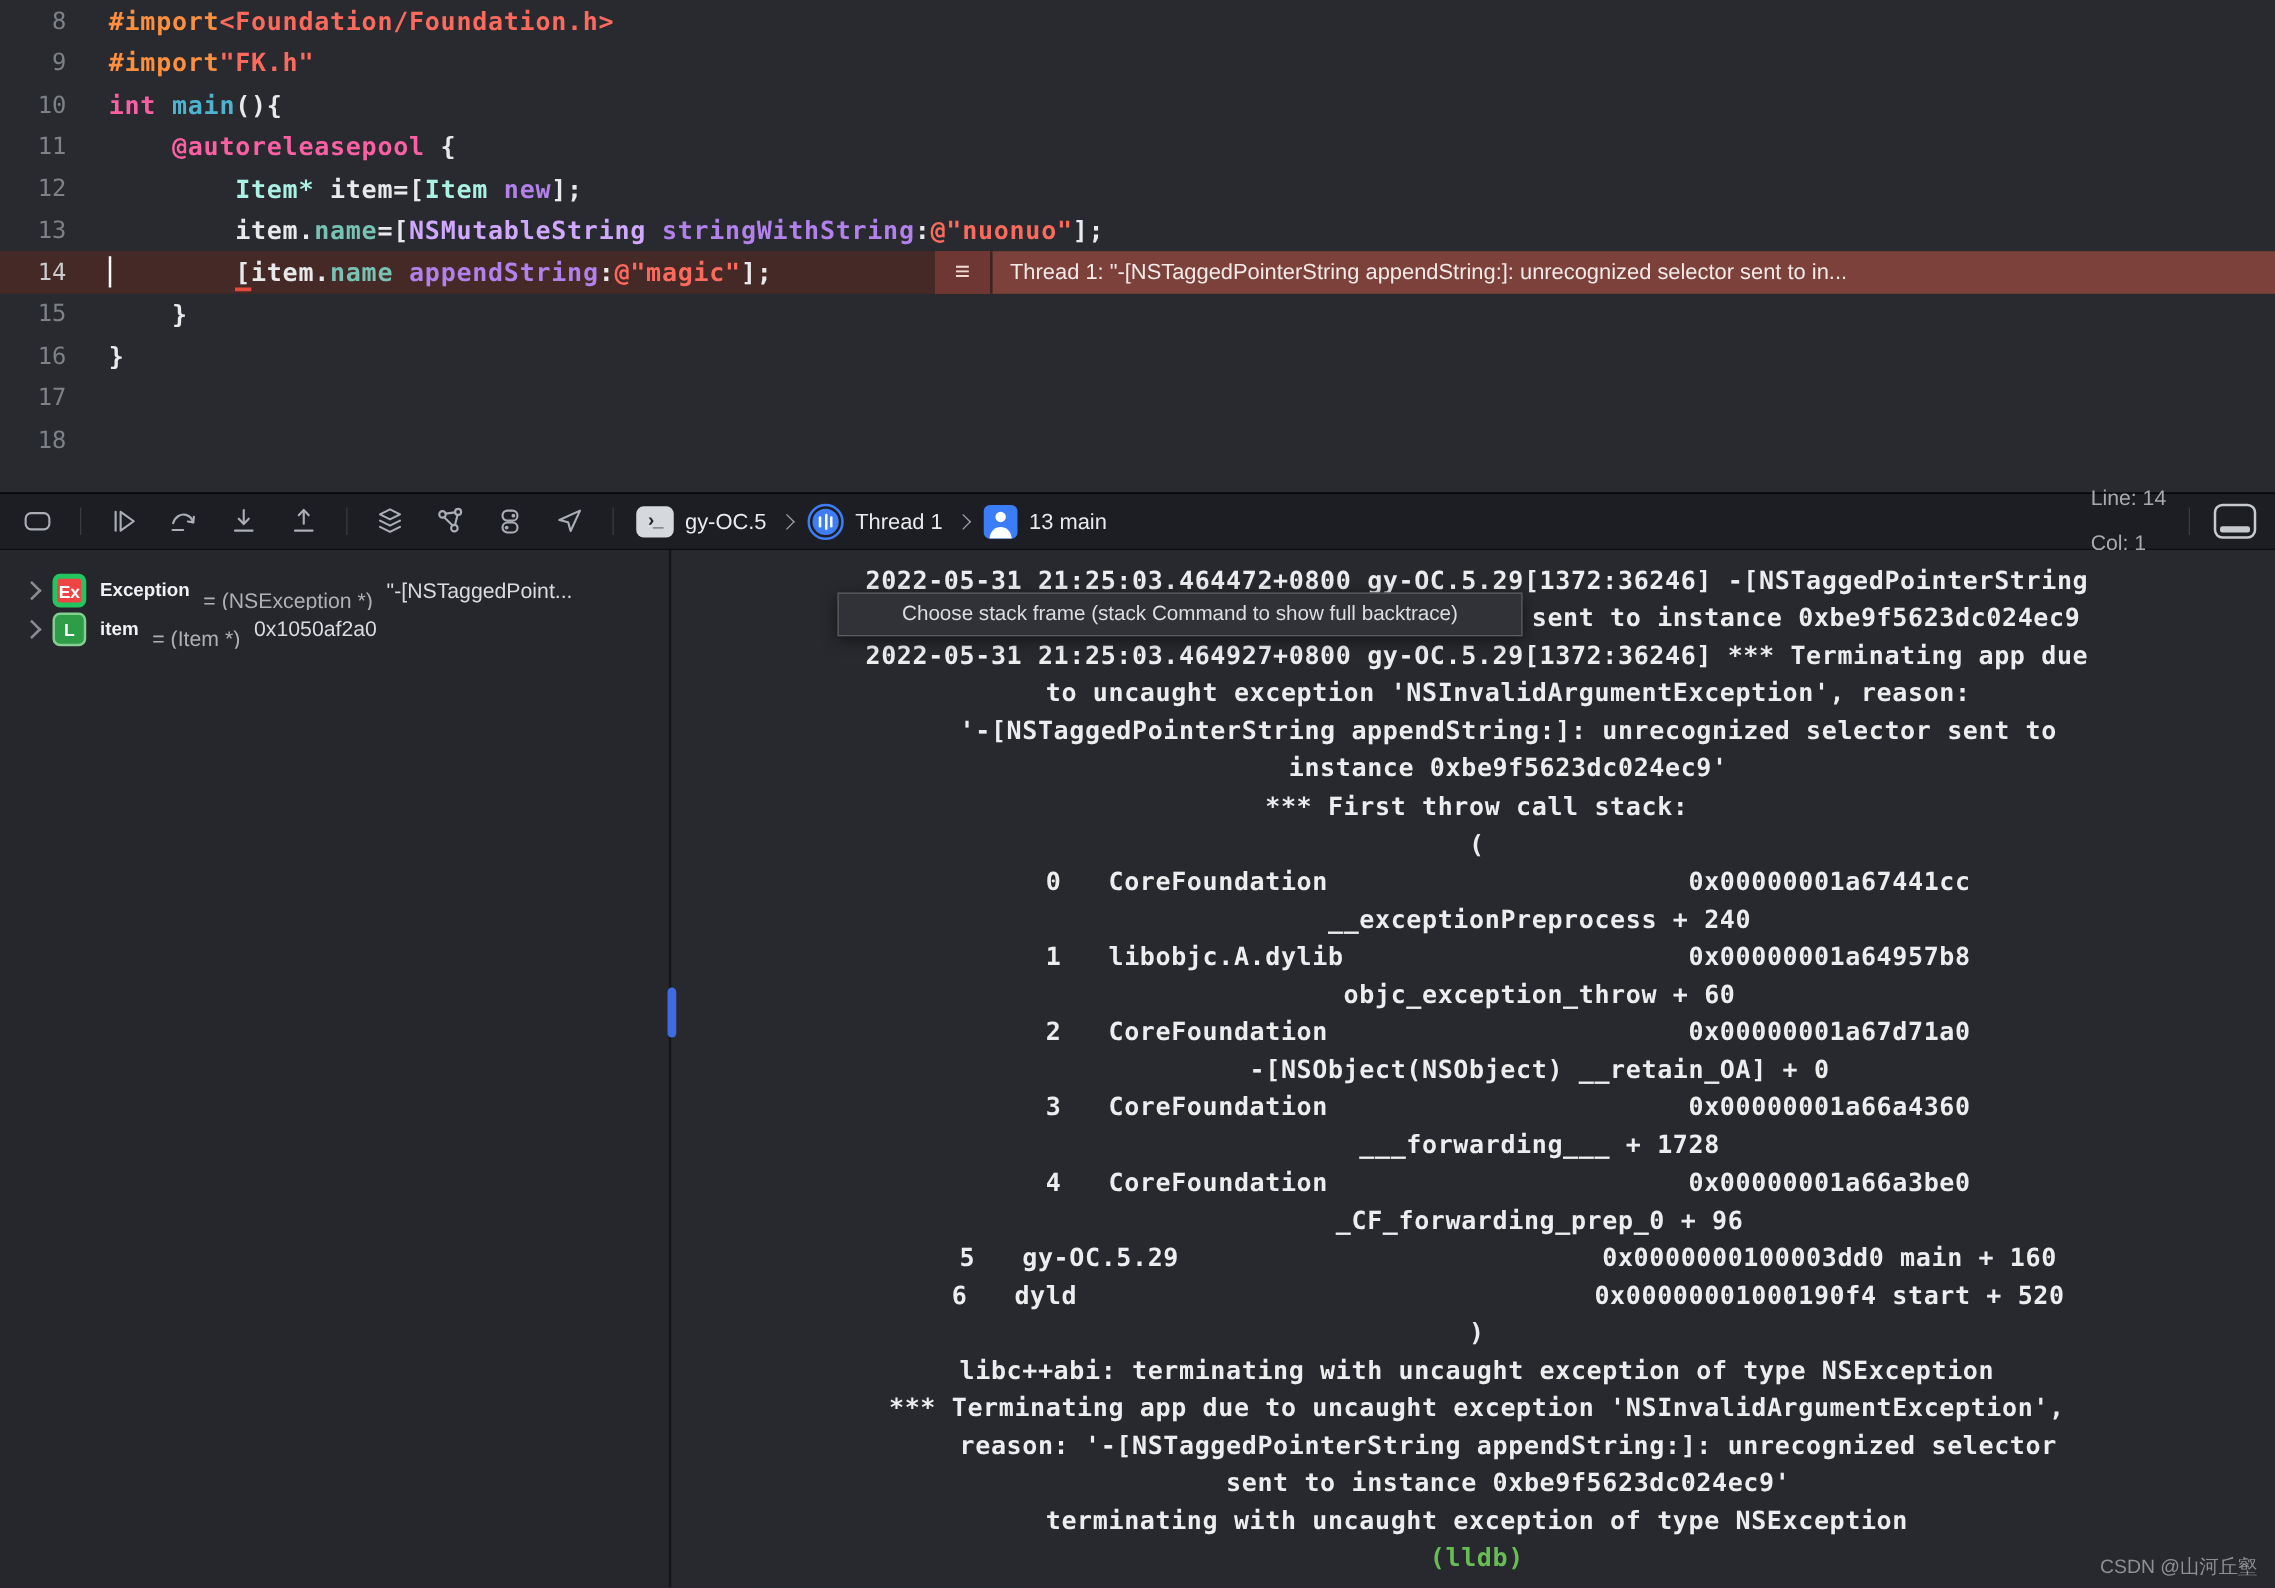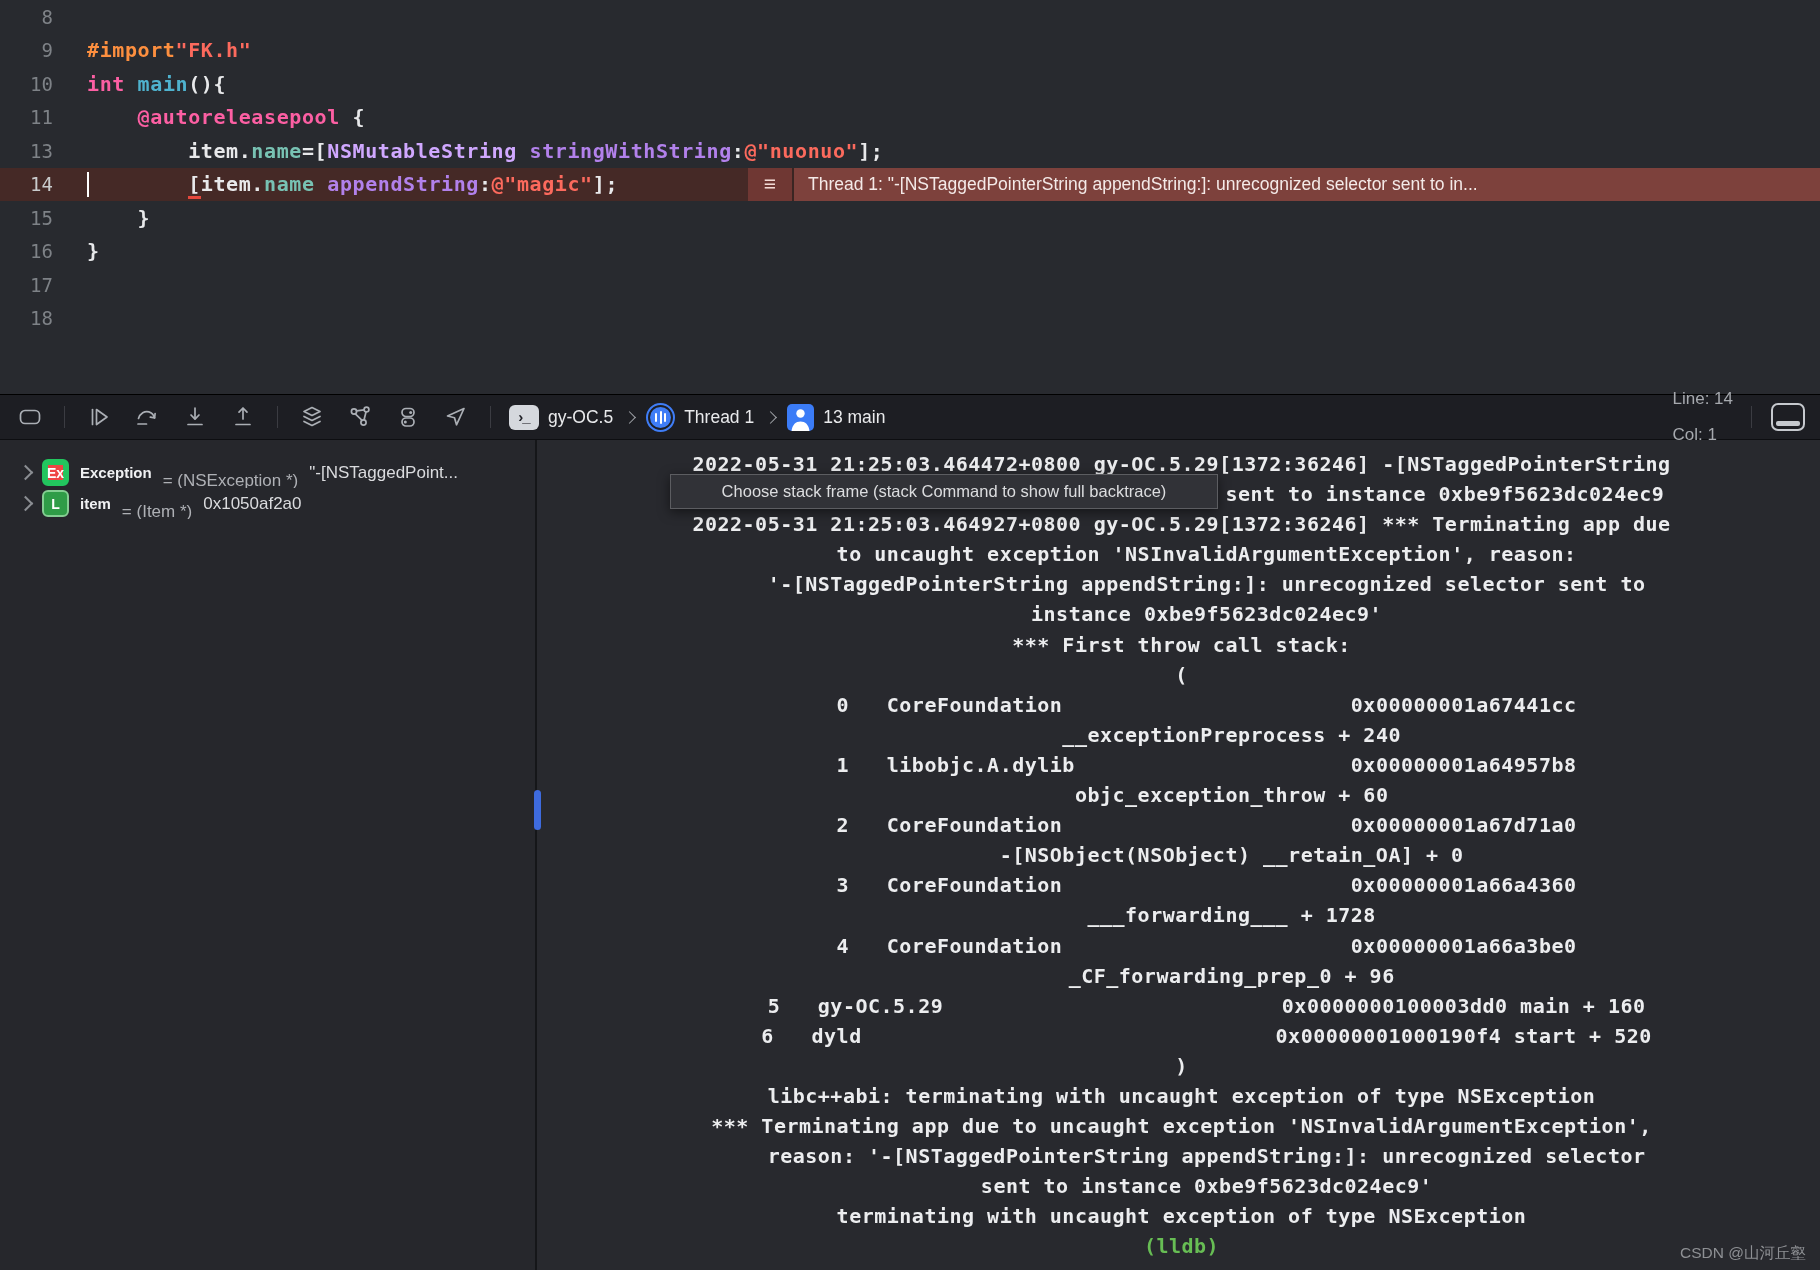--- a/index.html
+++ b/index.html
@@ -88,21 +88,21 @@
   }
   .var-row{display:flex;align-items:center;height:31px;padding-left:20px;gap:11px;white-space:nowrap;overflow:hidden;}
   .disclosure{
     width:9px;height:9px;border-top:2px solid #8A8D92;border-right:2px solid #8A8D92;
     transform:rotate(45deg);flex:0 0 9px;
   }
   .var-badge{
     width:27px;height:27px;border-radius:6px;box-sizing:border-box;flex:0 0 27px;
     display:flex;align-items:center;justify-content:center;color:#fff;font-weight:700;font-size:14px;
   }
-  .badge-ex{background:#ef4444;border:6px solid #22c55e;}
+  .badge-ex{background:#ef4444;border:4px solid #22c55e;}
   .badge-l{background:#2F9C47;border:2px solid #84CE92;}
   .var-name{color:#F0F1F3;font-weight:700;font-size:15px;}
   .var-meta{color:#AEB0B5;font-size:17px;margin-top:16px;}
   .var-val{color:#DADBDE;font-size:17px;}
   .console{position:absolute;left:539px;top:0;right:0;bottom:0;background:#28292E;overflow:hidden;}
   .console pre,.prompt{
     margin:0;font-family:"DejaVu Sans Mono","Liberation Mono",monospace;
     font-weight:700;font-size:20px;line-height:30.1px;letter-spacing:.5px;color:#ECEDEF;text-align:center;
   }
   .console pre{padding:9px 0 0 4px;}
@@ -114,24 +114,25 @@
     display:flex;align-items:center;justify-content:center;
     color:#DCDDDF;font-size:16.5px;white-space:nowrap;
   }
   .watermark{position:absolute;right:14px;bottom:6px;color:#8E9094;font-size:15.5px;z-index:7;}
 </style>
 </head>
 <body>
 
 <div class="editor">
   <div id="code-lines">
-      <div class="code-row"><span class="gutter">8</span></div>
+      <div class="code-row"><span class="gutter">8</span><span class="code-text"><span class="c-pre">#import</span><span class="c-str">&lt;Foundation/Foundation.h&gt;</span></span></div>
       <div class="code-row"><span class="gutter">9</span><span class="code-text"><span class="c-pre">#import</span><span class="c-str">"FK.h"</span></span></div>
       <div class="code-row"><span class="gutter">10</span><span class="code-text"><span class="c-kw">int</span><span class="c-pl"> </span><span class="c-fn">main</span><span class="c-pl">(){</span></span></div>
       <div class="code-row"><span class="gutter">11</span><span class="code-text"><span class="c-pl">    </span><span class="c-kw">@autoreleasepool</span><span class="c-pl"> {</span></span></div>
+      <div class="code-row"><span class="gutter">12</span><span class="code-text"><span class="c-pl">        </span><span class="c-cls">Item*</span><span class="c-pl"> item=[</span><span class="c-cls">Item</span><span class="c-pl"> </span><span class="c-meth">new</span><span class="c-pl">];</span></span></div>
       <div class="code-row"><span class="gutter">13</span><span class="code-text"><span class="c-pl">        </span><span class="c-pl">item.</span><span class="c-prop">name</span><span class="c-pl">=[</span><span class="c-ocls">NSMutableString</span><span class="c-pl"> </span><span class="c-meth">stringWithString</span><span class="c-pl">:</span><span class="c-str">@"nuonuo"</span><span class="c-pl">];</span></span></div>
       <div class="code-row error"><span class="gutter">14</span><span class="code-text"><span class="c-pl">        </span><span class="c-pl c-ul">[</span><span class="c-pl">item.</span><span class="c-prop">name</span><span class="c-pl"> </span><span class="c-meth">appendString</span><span class="c-pl">:</span><span class="c-str">@"magic"</span><span class="c-pl">];</span></span><span class="caret"></span><div class="crash-banner"><div class="banner-burger">≡</div><div class="banner-text">Thread 1: "-[NSTaggedPointerString appendString:]: unrecognized selector sent to in...</div></div></div>
       <div class="code-row"><span class="gutter">15</span><span class="code-text"><span class="c-pl">    }</span></span></div>
       <div class="code-row"><span class="gutter">16</span><span class="code-text"><span class="c-pl">}</span></span></div>
       <div class="code-row"><span class="gutter">17</span><span class="code-text"></span></div>
       <div class="code-row"><span class="gutter">18</span><span class="code-text"></span></div>
     </div>
 </div>
 
 <div class="debugbar">

